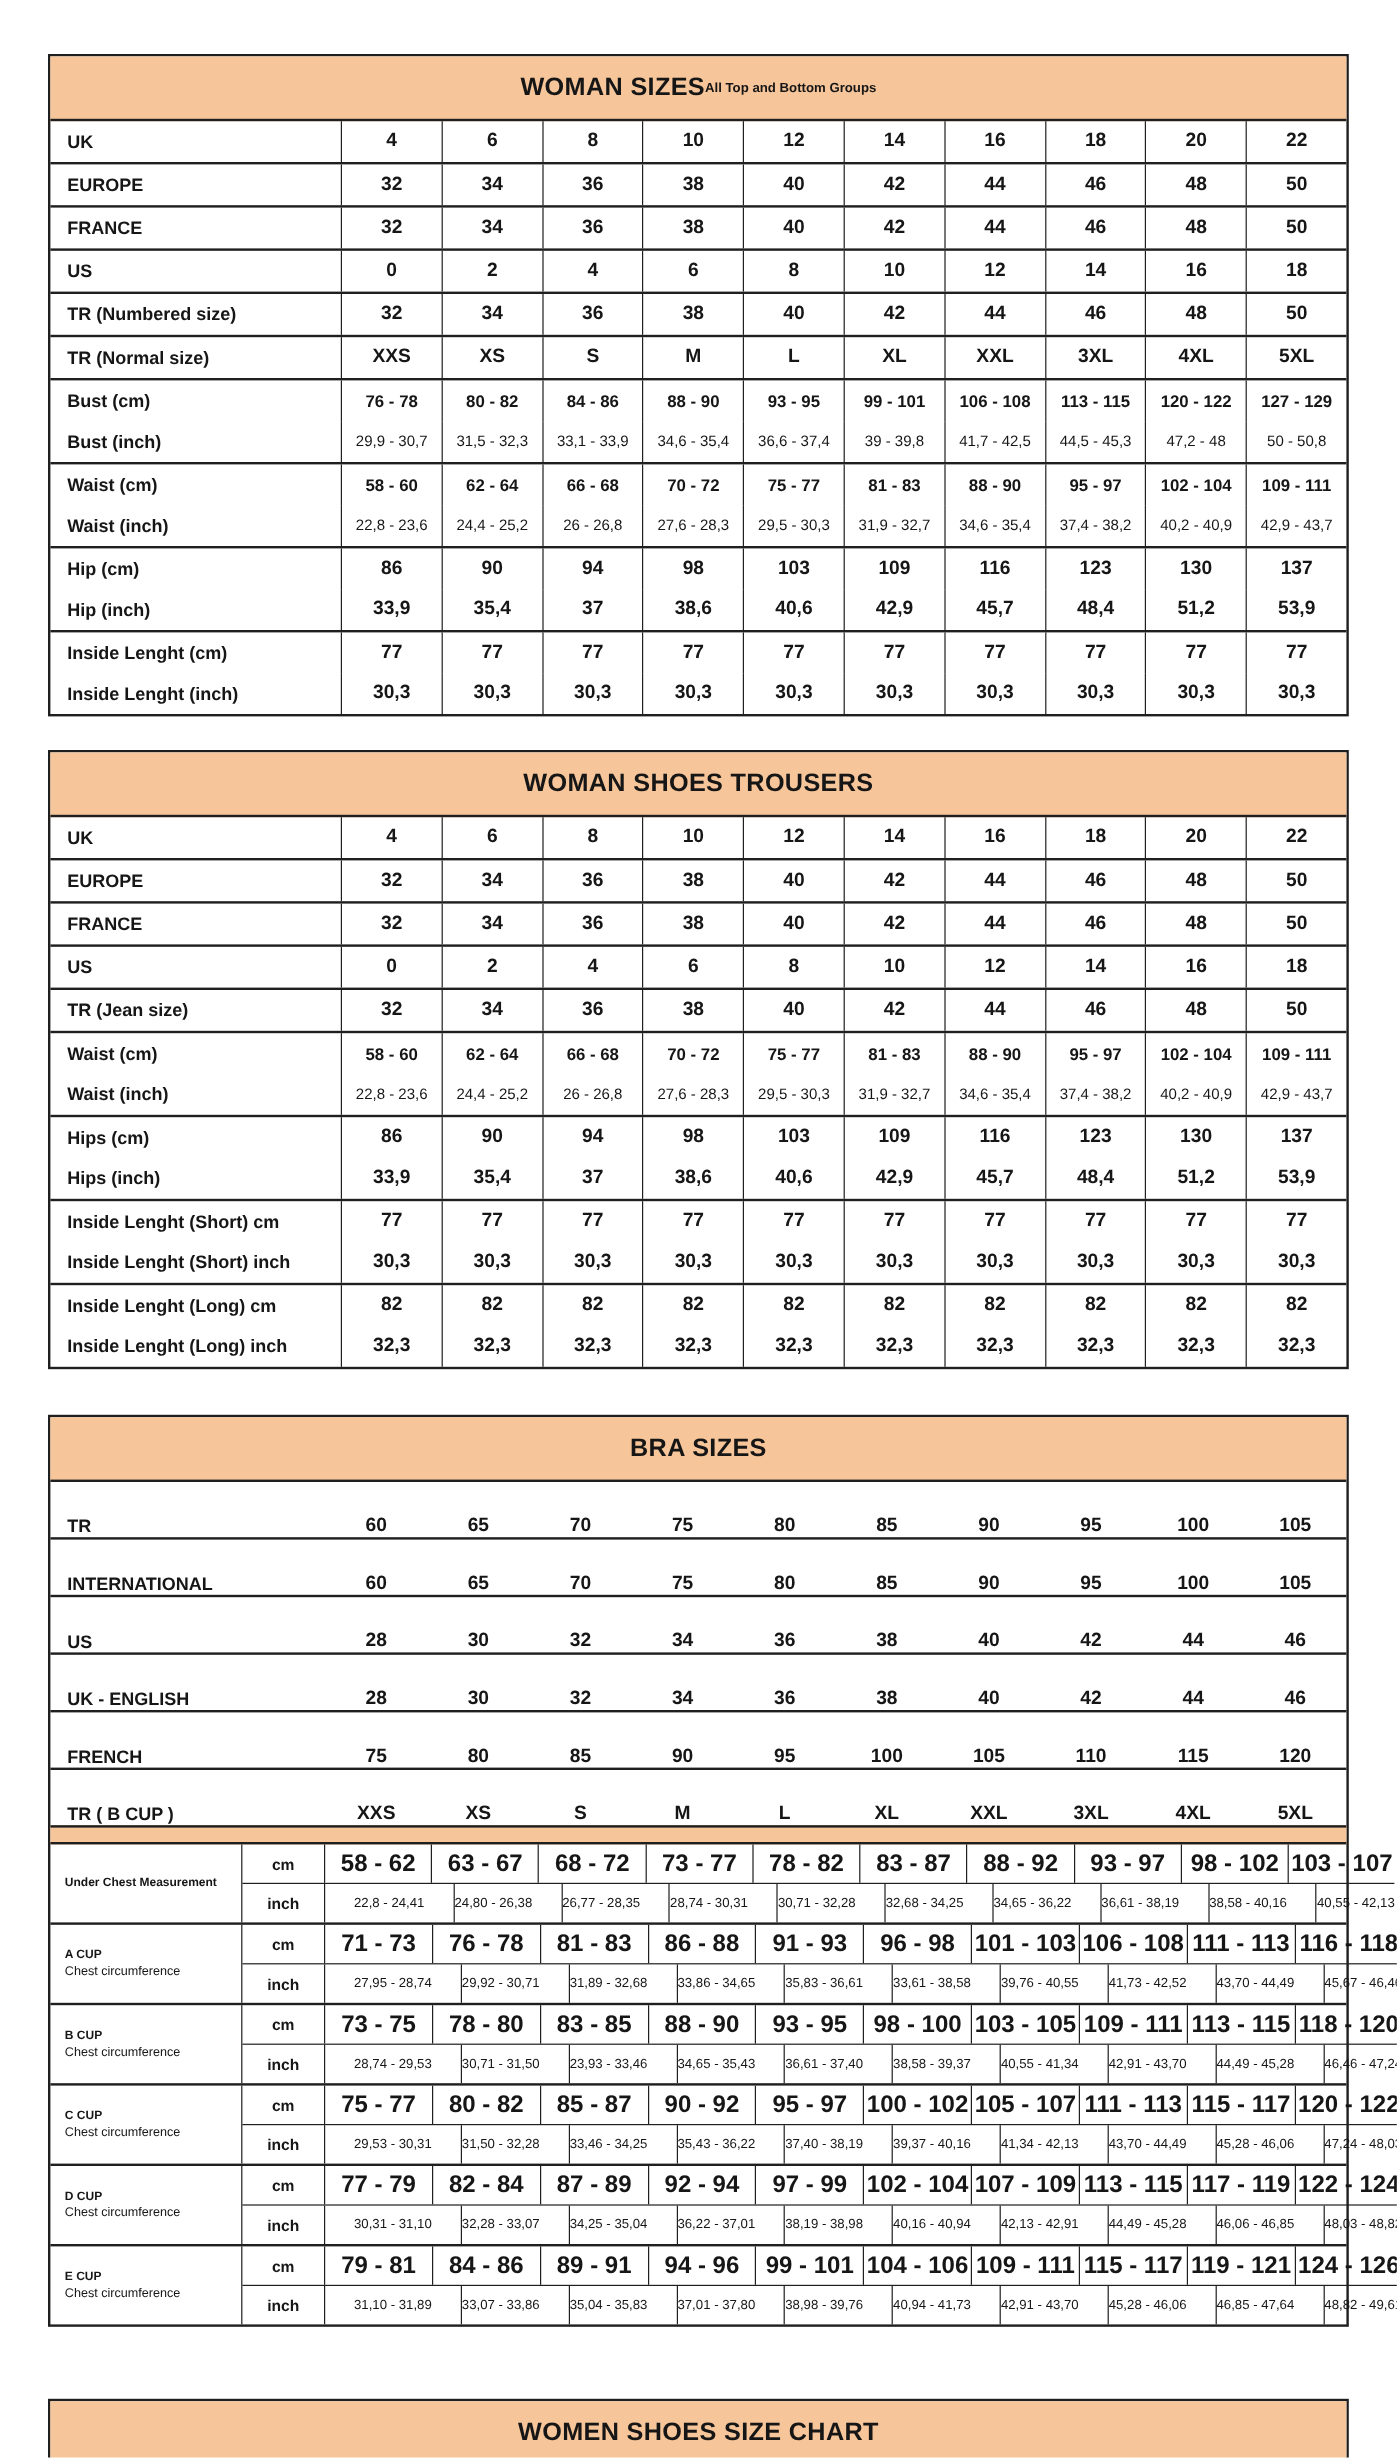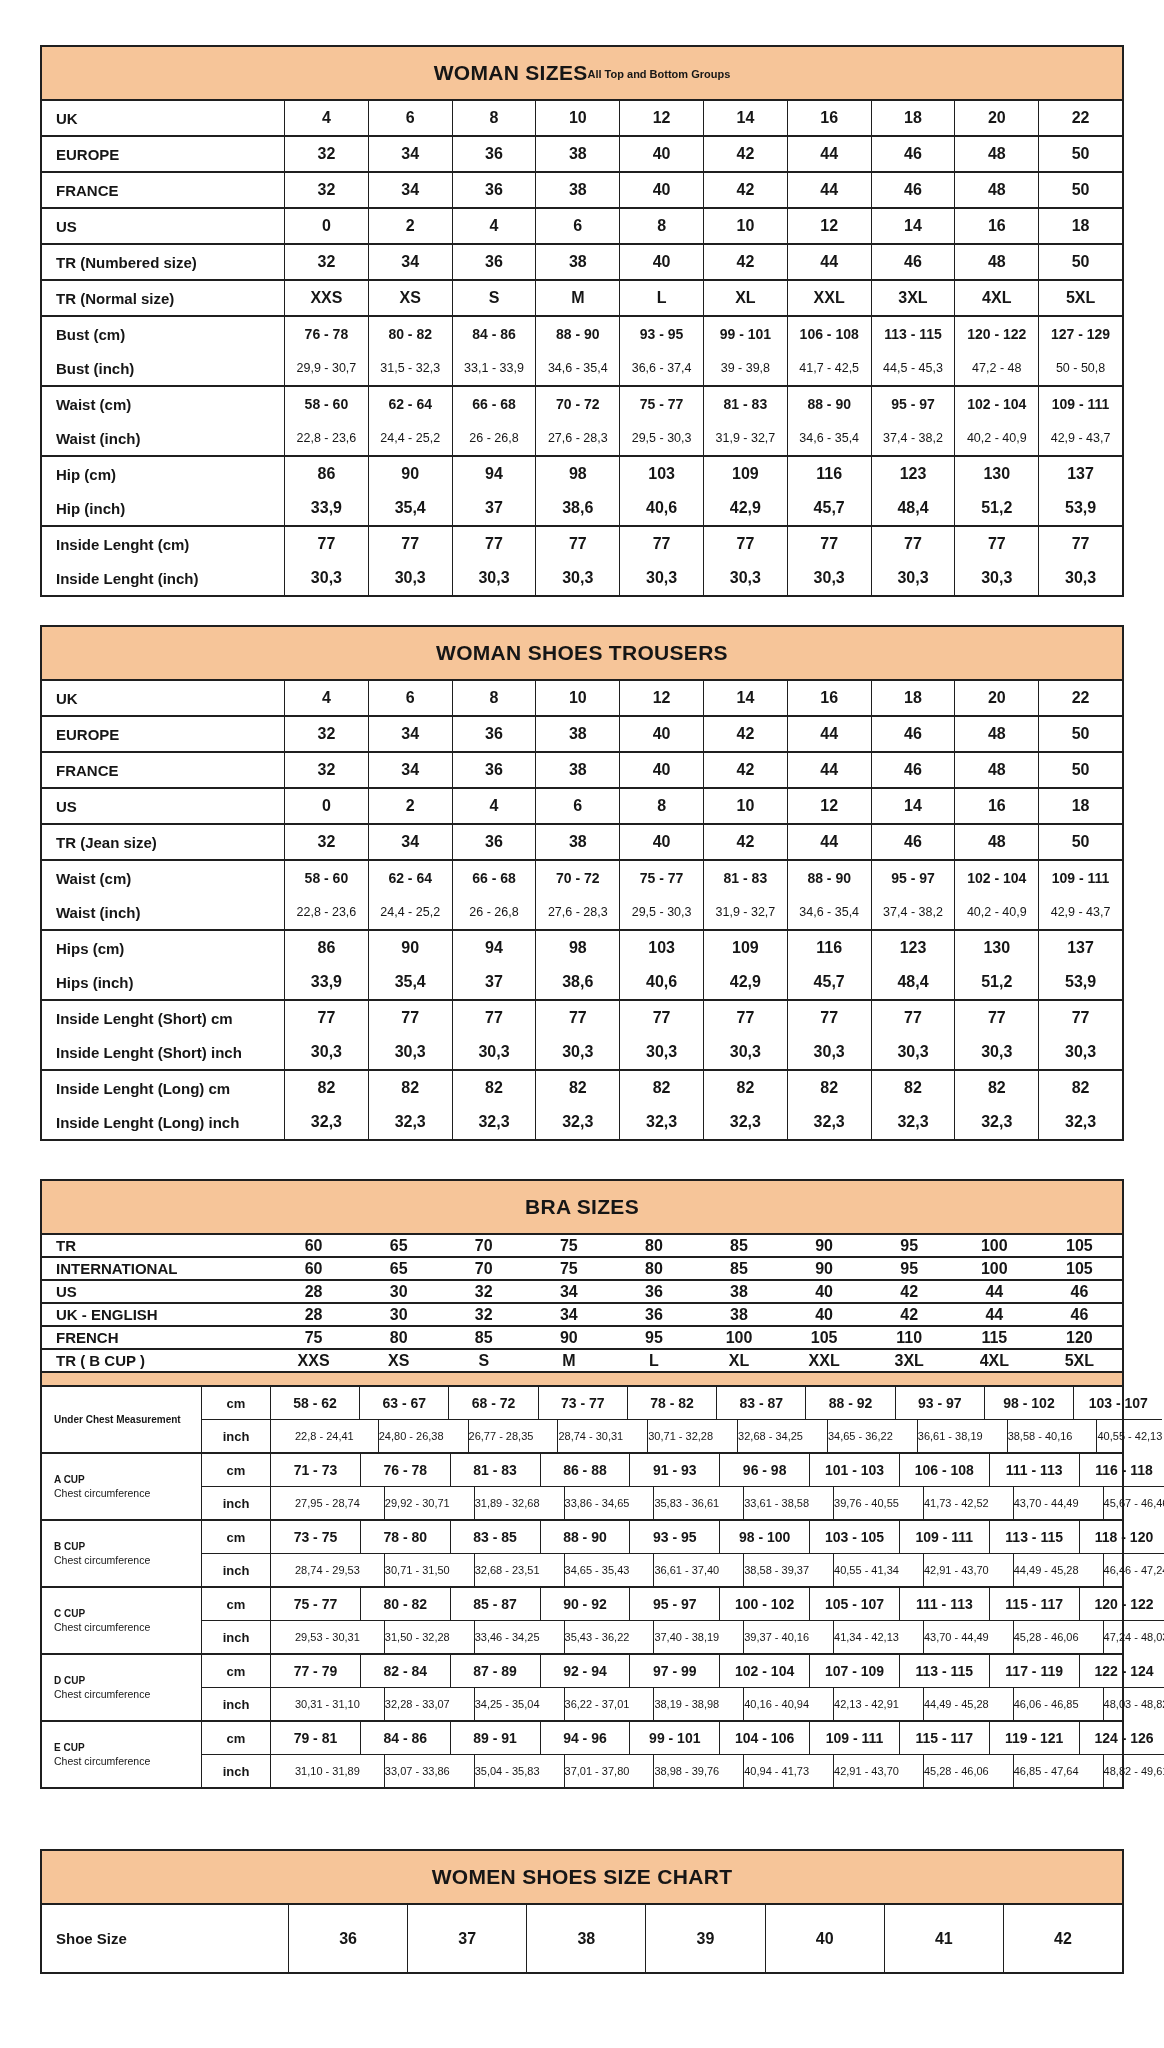--- a/index.html
+++ b/index.html
@@ -32,42 +32,42 @@
   .cell{
     flex:1 1 0;display:flex;align-items:center;justify-content:center;
     box-sizing:border-box;white-space:nowrap;
   }
   .cell + .cell{border-left:1.7px solid var(--bc);}
   .v16{font-size:16px;font-weight:600;}
   .v14{font-size:14px;font-weight:600;}
   .v12{font-size:12.5px;font-weight:400;}
 
   
-  #t3 .top .row{height:21px;}
+  #t3 .top .row{height:46px;align-items:flex-end;}
   #t3 .top .label{border-right:none;width:229px;}
   #t3 .top .cell + .cell{border-left:none;}
   .band{height:12px;background:var(--orange);border-top:2px solid var(--bc);border-bottom:2px solid var(--bc);}
 
   
   .cup{display:flex;align-items:stretch;}
   .cup + .cup{border-top:2px solid var(--bc);}
   .cup-name{
     width:160px;flex:0 0 auto;box-sizing:border-box;border-right:1.7px solid var(--bc);
     display:flex;flex-direction:column;justify-content:center;padding-left:12px;
   }
   .cup-name .nm{font-weight:700;font-size:10px;line-height:1.15;padding-right:8px;}
   .cup-name .sub{font-size:10.5px;font-weight:400;margin-top:1px;}
   .cup-rows{flex:1 1 auto;display:flex;flex-direction:column;}
   .cup-row{display:flex;height:32px;}
   .cup-row + .cup-row{border-top:1.7px solid var(--bc);gap:24px;}
   .unit{
     width:69px;flex:0 0 auto;box-sizing:border-box;border-right:1.7px solid var(--bc);
     display:flex;align-items:center;justify-content:center;font-weight:700;font-size:13px;
   }
-  #t3 .cup-row .v14{font-size:14px;}
+  #t3 .cup-row .v14{font-size:20px;}
   #t3 .cup-row .v12{font-size:11px;}
 
   
   #t4 .label{width:247px;}
   #t4 .section:nth-child(1) .row{height:67px;}
   #t4 .section:nth-child(2) .row{height:40px;}
   #t4 .section:nth-child(2) .cell{font-size:14px;}
 </style>
 </head>
 <body style="--orange: #f6c599; --bc: #1f1f1f;">
@@ -661,21 +661,21 @@
               <div class="cell v14">98 - 100</div>
               <div class="cell v14">103 - 105</div>
               <div class="cell v14">109 - 111</div>
               <div class="cell v14">113 - 115</div>
               <div class="cell v14">118 - 120</div>
             </div>
             <div class="cup-row">
               <div class="unit">inch</div>
               <div class="cell v12">28,74 - 29,53</div>
               <div class="cell v12">30,71 - 31,50</div>
-              <div class="cell v12">32,68 - 23,51</div>
+              <div class="cell v12">23,93 - 33,46</div>
               <div class="cell v12">34,65 - 35,43</div>
               <div class="cell v12">36,61 - 37,40</div>
               <div class="cell v12">38,58 - 39,37</div>
               <div class="cell v12">40,55 - 41,34</div>
               <div class="cell v12">42,91 - 43,70</div>
               <div class="cell v12">44,49 - 45,28</div>
               <div class="cell v12">46,46 - 47,24</div>
             </div>
           </div>
         </div>

